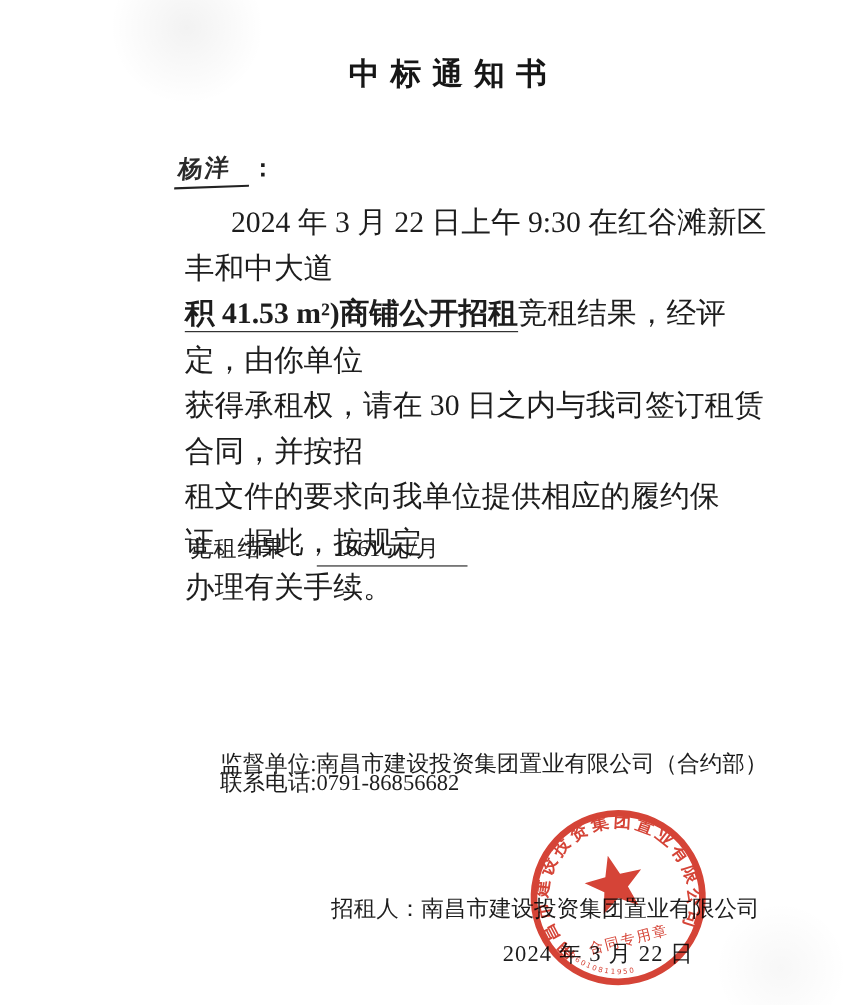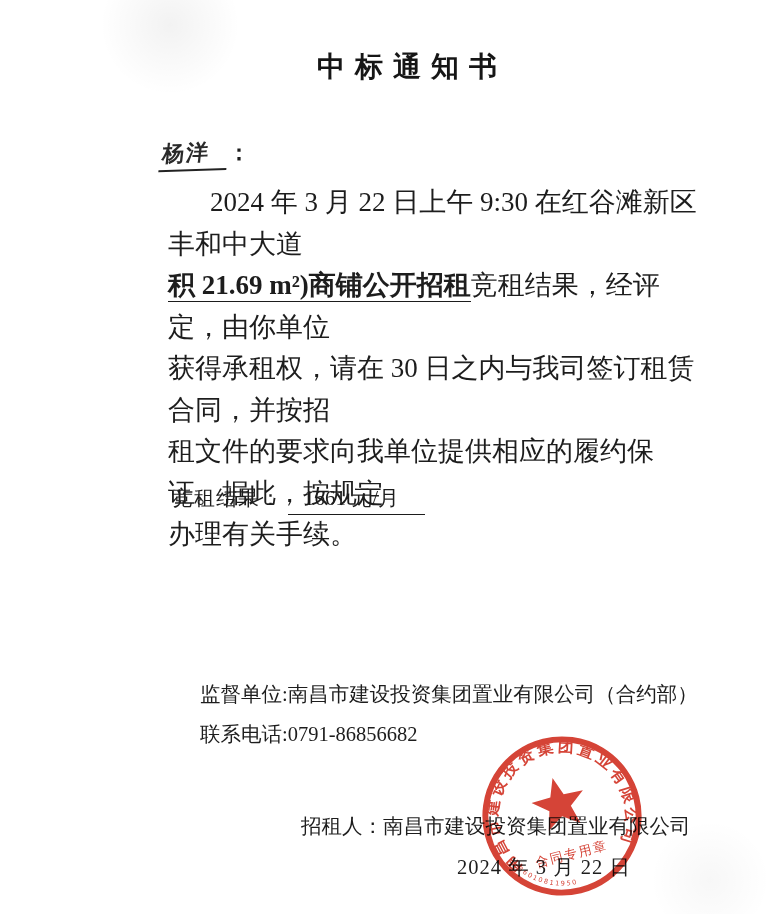--- a/index.html
+++ b/index.html
@@ -57,21 +57,21 @@
     padding:0 26px 2px 16px;
     margin-left:6px;
   }
   .para2{top:568px;}
   .para2 .indent{text-indent:40px;}
   .contact-line{
     position:absolute;left:180px;width:560px;
     font-size:20.5px;
   }
   .supervisor{top:680px;}
-  .phone{top:720px;}
+  .phone{top:697px;}
   .signature-line{
     position:absolute;top:812px;left:281px;
     font-size:20.5px;
   }
   .date-line{
     position:absolute;top:853px;left:437px;
     font-size:20.5px;letter-spacing:1px;
   }
   .seal{
     position:absolute;top:729px;left:455px;
@@ -87,21 +87,21 @@
 <div class="page">
 
   <div class="title">中标通知书</div>
 
   <div class="recipient">
     <span class="name">杨洋</span><span>：</span>
   </div>
 
   <div class="body-block para1">
     <div class="indent">2024 年 3 月 22 日上午 9:30 在红谷滩新区丰和中大道</div>
-    <div><span class="em-seg">积 21.69 m²)商铺公开招租</span><span>竞租结果，经评定，由你单位</span></div>
+    <div><span class="em-seg">积 41.53 m²)商铺公开招租</span><span>竞租结果，经评定，由你单位</span></div>
     <div>获得承租权，请在 30 日之内与我司签订租赁合同，并按招</div>
     <div>租文件的要求向我单位提供相应的履约保证。据此，按规定</div>
     <div>办理有关手续。</div>
   </div>
 
   <div class="result-line">
     <span class="result-label">竞租结果：</span><span class="result-value">1661 元/月</span>
   </div>
 
 

